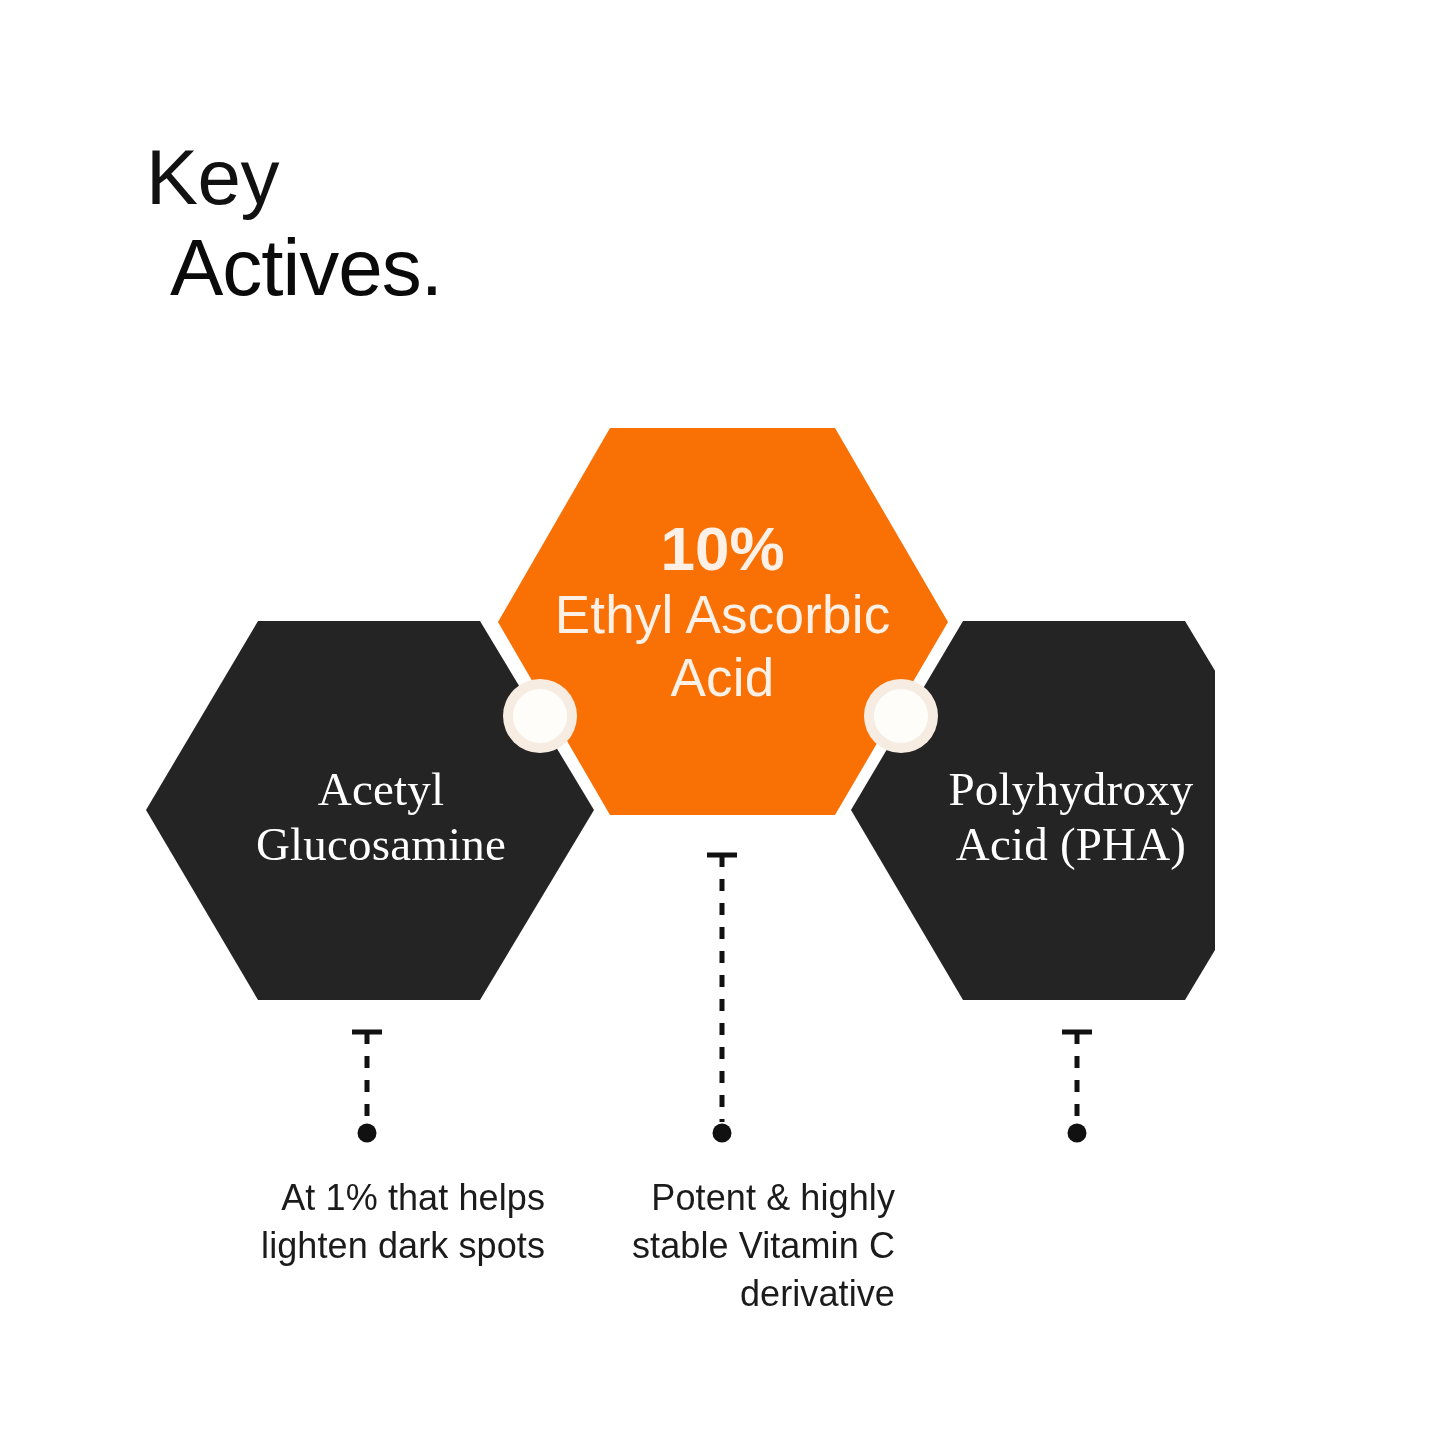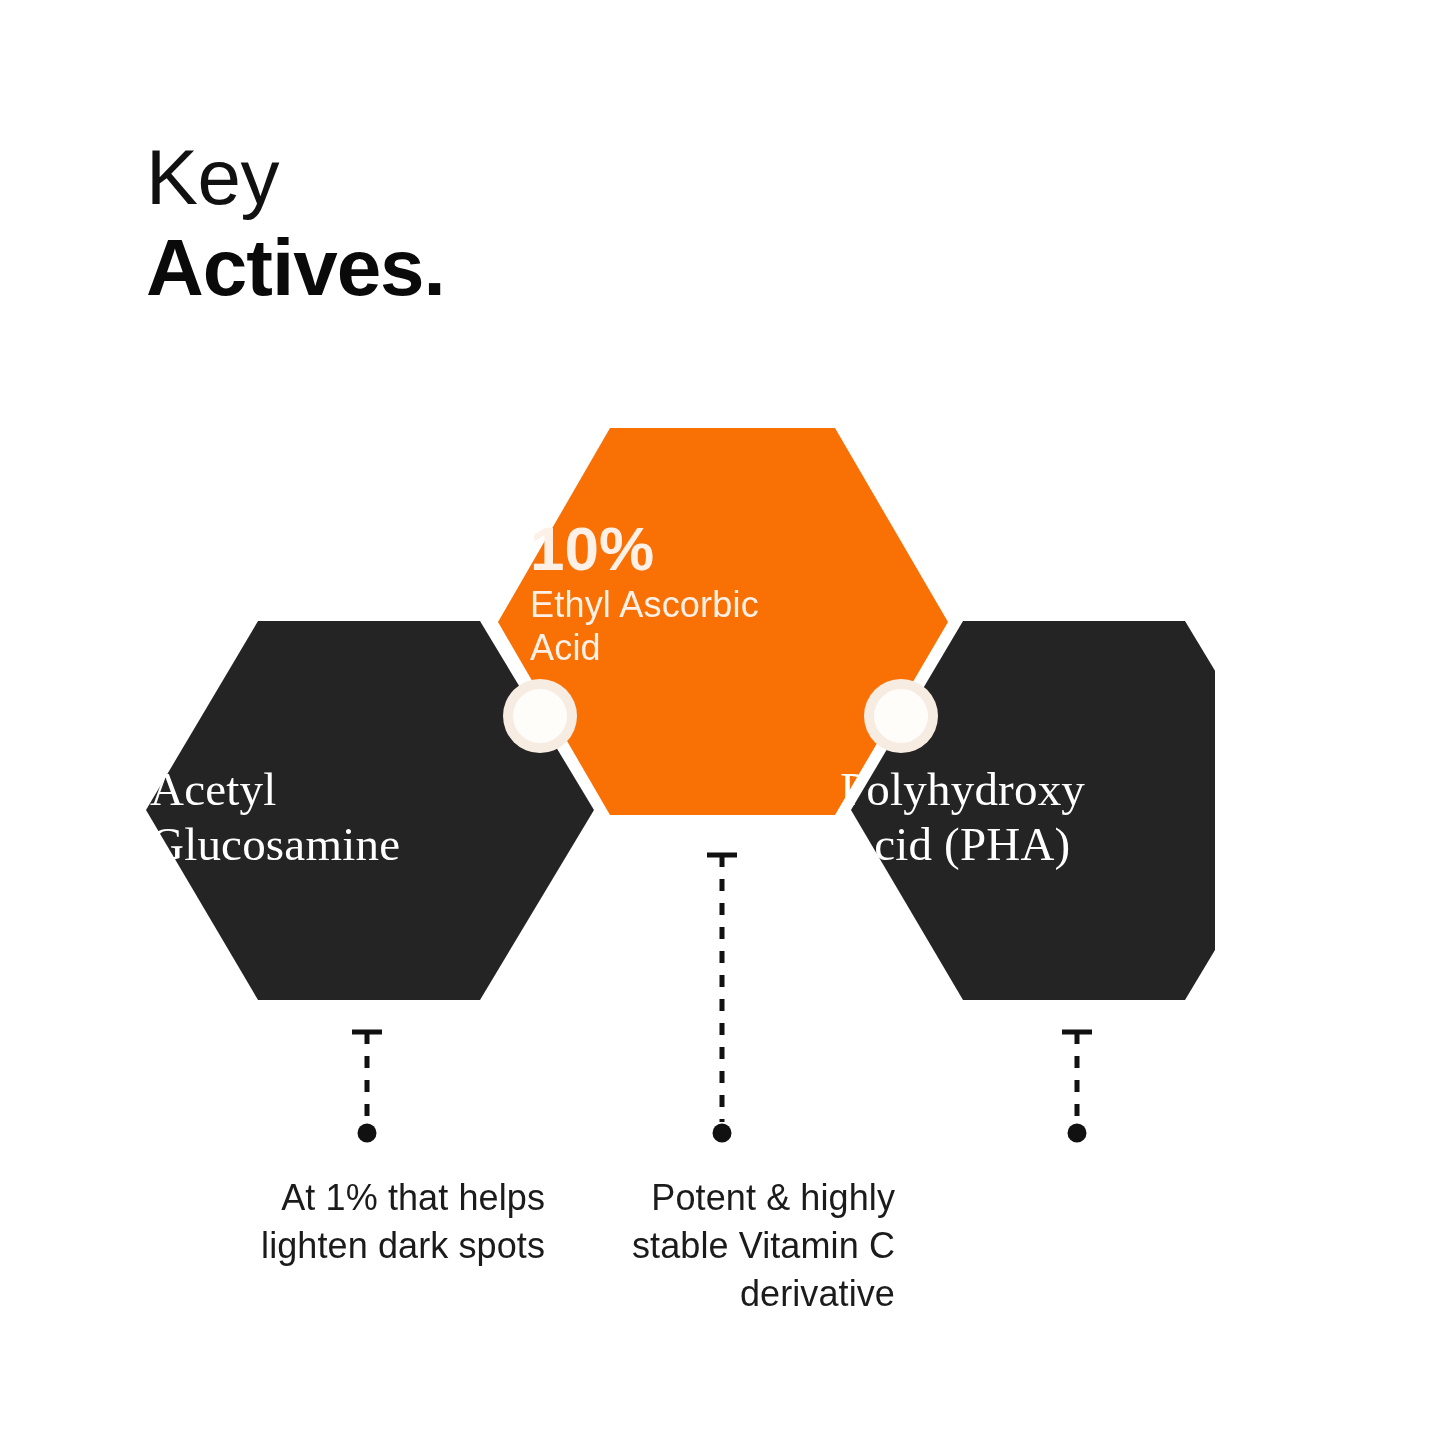--- a/index.html
+++ b/index.html
@@ -31,39 +31,41 @@
   }
   #heading .line-light {
     font-size: 78px;
     font-weight: 300;
     letter-spacing: -0.5px;
     color: #111111;
     display: block;
   }
   #heading .line-bold {
     font-size: 80px;
-    font-weight: 700;
+    font-weight: 400;
     letter-spacing: -1px;
     color: #0a0a0a;
     display: block;
     margin-top: 12px;
+    margin-left: 24px;
   }
 
   
   #hex-diagram {
     position: absolute;
     left: 0;
     top: 0;
     width: 1445px;
     height: 1445px;
   }
 
   
   .hex-label {
     position: absolute;
+    text-align: center;
     color: #ffffff;
     line-height: 1.16;
     user-select: none;
     pointer-events: none;
   }
   .hex-label.dark-label {
     font-size: 47px;
     font-weight: 400;
     letter-spacing: 0.2px;
     font-family: Liberation Serif, serif;
@@ -80,21 +82,21 @@
   #label-center .pct {
     display: block;
     font-size: 62px;
     font-weight: 700;
     letter-spacing: 0px;
     line-height: 1.02;
     margin-bottom: 4px;
   }
   #label-center .name {
     display: block;
-    font-size: 36px;
+    font-size: 53px;
     font-weight: 400;
     line-height: 1.18;
     letter-spacing: 0.2px;
   }
 
   
   .caption {
     position: absolute;
     text-align: right;
     font-size: 36px;

